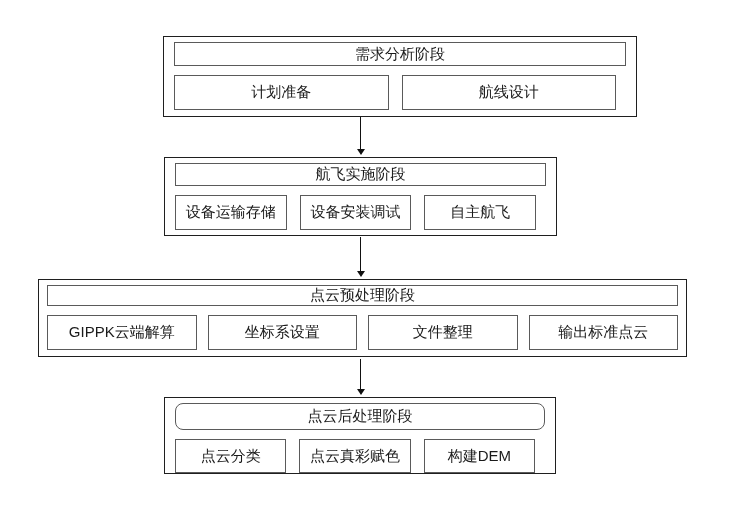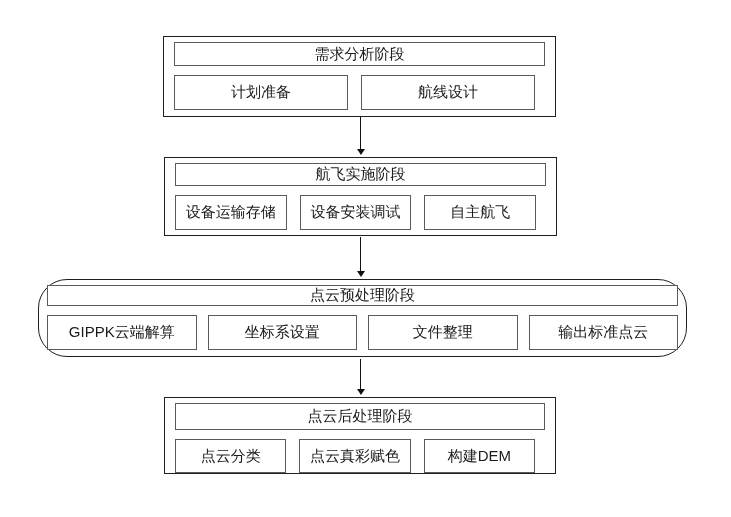--- a/index.html
+++ b/index.html
@@ -49,21 +49,21 @@
     height: 35px;
     flex: 1 1 0;
     display: flex;
     align-items: center;
     justify-content: center;
     font-size: 15px;
     white-space: nowrap;
     background: #ffffff;
   }
   .stage.s4 .step { height: 34px; }
-  .stage.s4 .stage-title { height: 35px; }
+  .stage.s4 .stage-title { height: 35px; border-radius: 8px; }
   .arrow {
     position: absolute;
     width: 9px;
     display: flex;
     flex-direction: column;
     align-items: center;
   }
   .arrow-line {
     width: 0;
     flex: 1 1 auto;
@@ -75,21 +75,21 @@
     border-left: 4.5px solid transparent;
     border-right: 4.5px solid transparent;
     border-top: 6px solid #111111;
   }
 </style>
 </head>
 <body>
 
 <div class="canvas">
 
-  <div class="stage s1" style="left:163px; top:36px; width:393px; height:81px;">
+  <div class="stage s1" style="left:163px; top:36px; width:474px; height:81px;">
     <div class="stage-title" style="height:24px;">需求分析阶段</div>
     <div class="step-row">
       <div class="step">计划准备</div>
       <div class="step">航线设计</div>
     </div>
   </div>
 
   <div class="arrow" style="left:356px; top:117px; height:38px;">
     <div class="arrow-line"></div>
     <div class="arrow-head"></div>
@@ -102,21 +102,21 @@
       <div class="step">设备安装调试</div>
       <div class="step">自主航飞</div>
     </div>
   </div>
 
   <div class="arrow" style="left:356px; top:237px; height:40px;">
     <div class="arrow-line"></div>
     <div class="arrow-head"></div>
   </div>
 
-  <div class="stage wide s3" style="left:38px; top:279px; width:649px; height:78px;border-radius:29px;">
+  <div class="stage wide s3" style="left:38px; top:279px; width:649px; height:78px;">
     <div class="stage-title">点云预处理阶段</div>
     <div class="step-row">
       <div class="step">GIPPK云端解算</div>
       <div class="step">坐标系设置</div>
       <div class="step">文件整理</div>
       <div class="step">输出标准点云</div>
     </div>
   </div>
 
   <div class="arrow" style="left:356px; top:359px; height:36px;">

